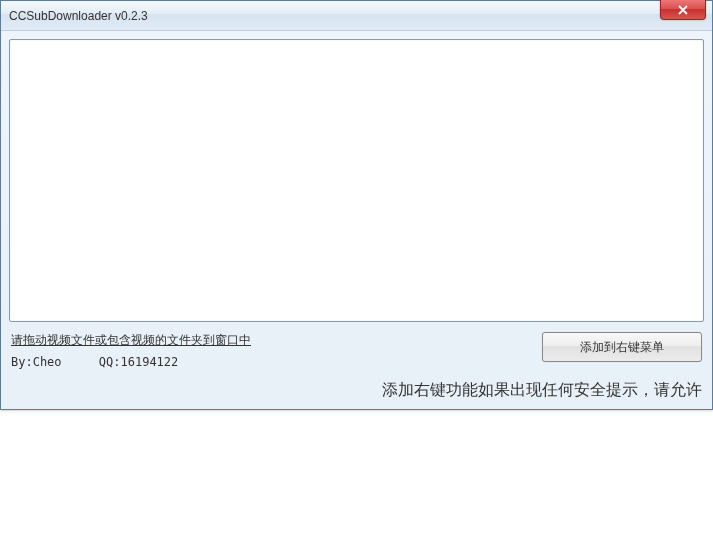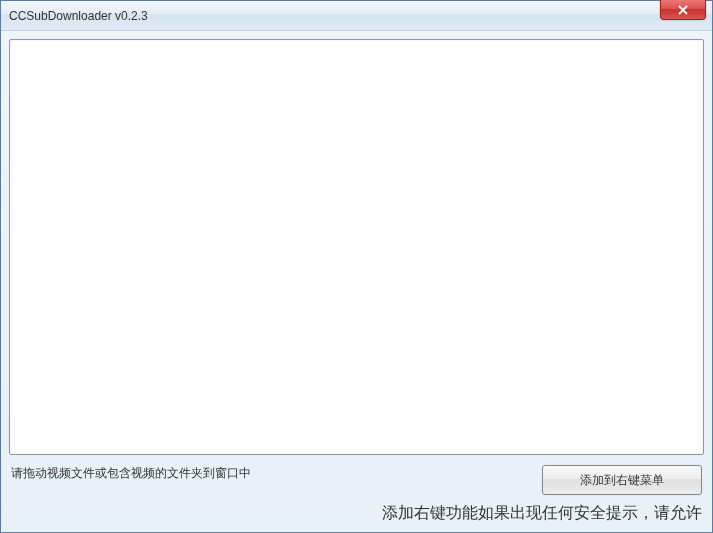--- a/index.html
+++ b/index.html
@@ -10,21 +10,21 @@
     body {
       font-family: "Microsoft YaHei", "SimSun", Tahoma, sans-serif;
       font-size: 12px;
       background: #fff;
       width: 713px;
       height: 533px;
       overflow: hidden;
     }
     .window {
       width: 713px;
-      height: 533px;
+      height: 410px;
       border: 1px solid #5a7ca0;
       background: linear-gradient(to bottom, #e8f0f8 0%, #dde8f3 100%);
       display: flex;
       flex-direction: column;
       box-shadow: 0 0 3px rgba(0,0,0,0.3);
     }
     .titlebar {
       height: 30px;
       background: linear-gradient(to bottom, #f4f8fc 0%, #e3ecf5 45%, #d6e3f0 46%, #e0ebf6 100%);
       display: flex;
@@ -80,34 +80,35 @@
       padding: 0 2px;
     }
     .left-info {
       display: flex;
       flex-direction: column;
       gap: 6px;
     }
     .hint-text {
       color: #333;
       font-size: 12px;
+      text-decoration: underline;
     }
     .author-line {
       color: #333;
       font-family: "SimSun", monospace;
       font-size: 12px;
     }
     .author-line .qq {
       margin-left: 30px;
     }
     .right-area {
       display: flex;
       flex-direction: column;
       align-items: flex-end;
-      gap: 8px;
+      gap: 18px;
       justify-content: center;
     }
     .context-btn {
       width: 160px;
       height: 30px;
       background: linear-gradient(to bottom, #f8f8f8 0%, #eeeeee 45%, #e0e0e0 46%, #ececec 100%);
       border: 1px solid #888;
       border-radius: 3px;
       color: #333;
       font-size: 12px;
@@ -130,20 +131,24 @@
       <svg viewBox="0 0 10 10">
         <path d="M1 1 L9 9 M9 1 L1 9" stroke="#fff" stroke-width="1.8" fill="none"></path>
       </svg>
     </div>
   </div>
   <div class="client-area">
     <div class="drop-zone"></div>
     <div class="bottom-area">
       <div class="left-info">
         <div class="hint-text">请拖动视频文件或包含视频的文件夹到窗口中</div>
+        <div class="author-line">
+          <span>By:Cheo</span>
+          <span class="qq">QQ:16194122</span>
+        </div>
       </div>
       <div class="right-area">
         <button class="context-btn">添加到右键菜单</button>
         <div class="security-hint">添加右键功能如果出现任何安全提示，请允许</div>
       </div>
     </div>
   </div>
 </div>
 
 </body></html>

